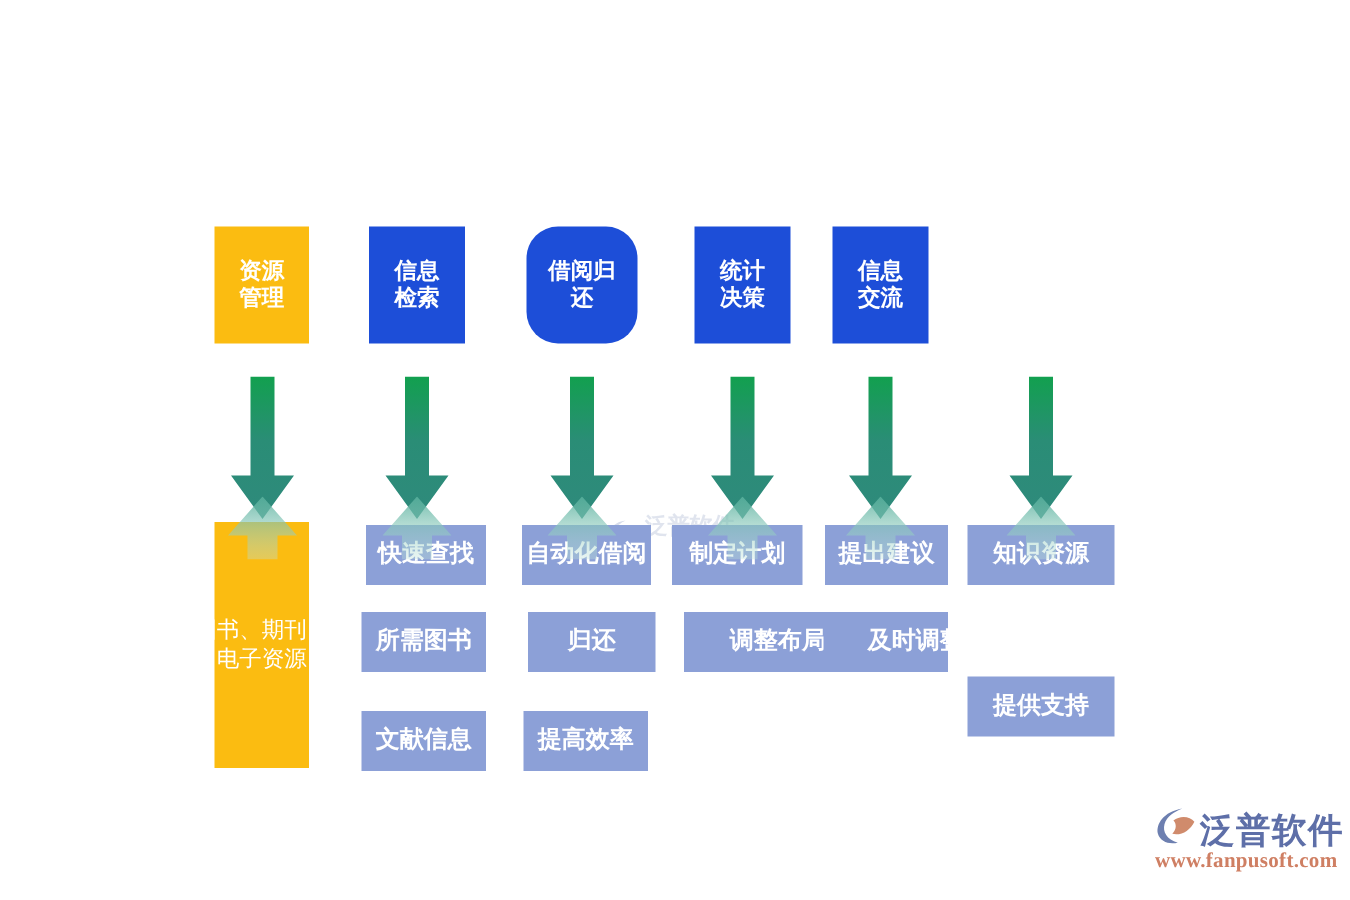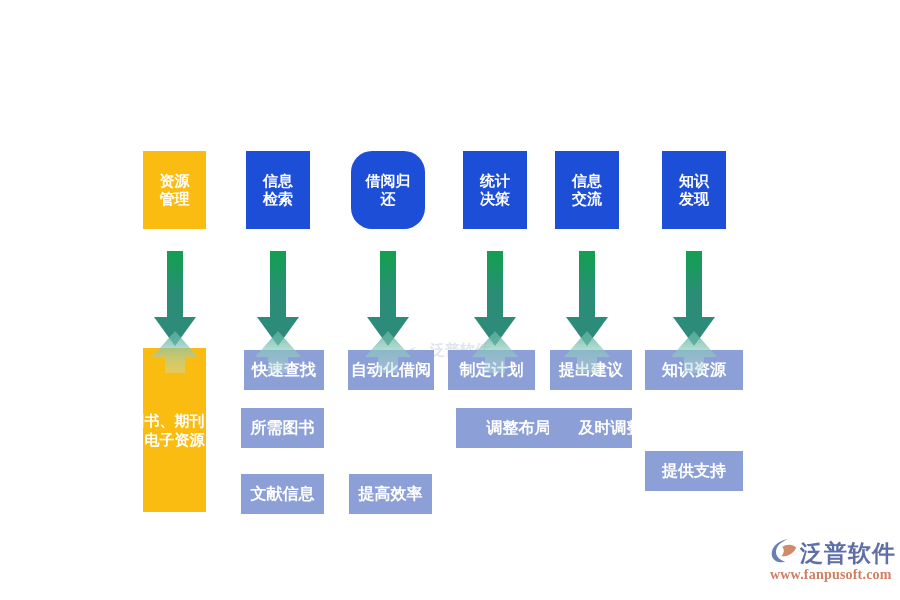--- a/index.html
+++ b/index.html
@@ -109,21 +109,21 @@
   }
   #resource-column-label {
     position: absolute;
     left: -22px;
     top: 50%;
     transform: translateY(-50%);
     width: 107px;
     text-align: center;
     color: #ffffff;
     font-size: 15px;
-    font-weight: bold;
+    font-weight: normal;
     line-height: 1.28;
   }
 
   
   .up-cap {
     position: absolute;
     pointer-events: none;
   }
 
   
@@ -205,26 +205,20 @@
     </div>
   </div>
 
   <div class="top-box green" style="left:555px; top:151px; width:64px; height:78px;">
     <div>
       <span>信息</span><br>
       <span>交流</span>
     </div>
   </div>
 
-  <div class="top-box green" style="left:662px; top:151px; width:64px; height:78px;">
-    <div>
-      <span>知识</span><br>
-      <span>发现</span>
-    </div>
-  </div>
 
   <svg class="arrow" style="left:152px; top:251px;" width="46" height="100" viewBox="0 0 46 100">
     <defs>
       <linearGradient id="agrad0" x1="0" y1="0" x2="0" y2="1">
         <stop offset="0%" stop-color="#12a04f"></stop>
         <stop offset="45%" stop-color="#2a8d76"></stop>
         <stop offset="100%" stop-color="#2f8a7c"></stop>
       </linearGradient>
     </defs>
     <path d="M15 0 L31 0 L31 66 L44 66 L23 95 L2 66 L15 66 Z" fill="url(#agrad0)"></path>
@@ -290,20 +284,21 @@
       <span>图书、期刊、</span><br>
       <span>电子资源</span>
     </div>
   </div>
 
   <div class="sub-box" style="left:244px; top:350px; width:80px; height:40px;">快速查找</div>
   <div class="sub-box" style="left:241px; top:408px; width:83px; height:40px;">所需图书</div>
   <div class="sub-box" style="left:241px; top:474px; width:83px; height:40px;">文献信息</div>
 
   <div class="sub-box" style="left:348px; top:350px; width:86px; height:40px;">自动化借阅</div>
+  <div class="sub-box" style="left:352px; top:408px; width:85px; height:40px;">归还</div>
   <div class="sub-box" style="left:349px; top:474px; width:83px; height:40px;">提高效率</div>
 
   <div class="sub-box" style="left:448px; top:350px; width:87px; height:40px;">制定计划</div>
   <div class="sub-box" style="left:456px; top:408px; width:125px; height:40px;">调整布局</div>
 
   <div class="sub-box" style="left:550px; top:350px; width:82px; height:40px;">提出建议</div>
   <div class="sub-box" style="left:549px; top:408px; width:83px; height:40px;padding-left:40px;">及时调整</div>
 
   <div class="sub-box" style="left:645px; top:350px; width:98px; height:40px;">知识资源</div>
   <div class="sub-box" style="left:645px; top:408px; width:98px; height:40px;margin-top:43px;">提供支持</div>

